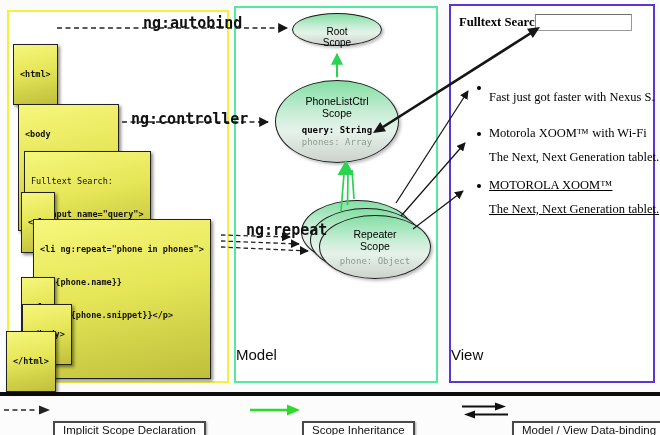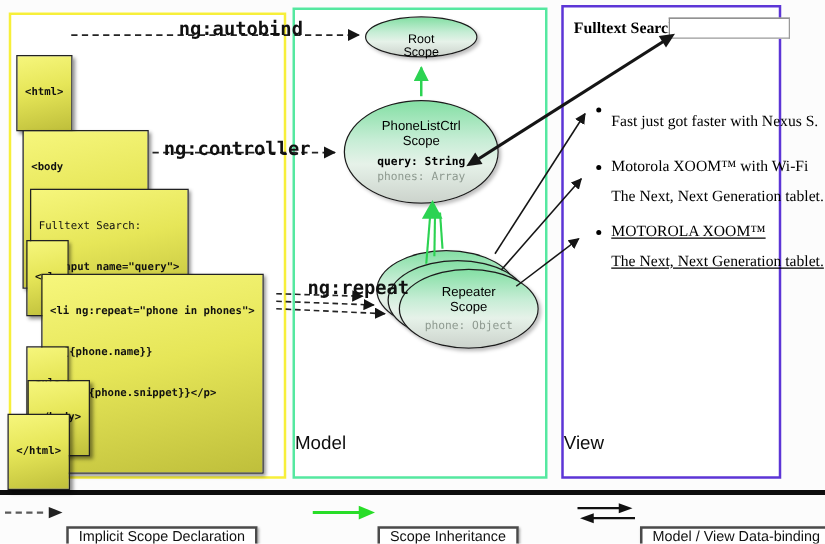--- a/index.html
+++ b/index.html
@@ -2,21 +2,21 @@
 <html><head>
 <meta charset="utf-8">
 <style>
   html,body{margin:0;padding:0;background:#fff;}
   .stage{position:relative;width:660px;height:435px;background:#fcfcfc;overflow:hidden;
          font-family:"Liberation Sans",sans-serif;color:#111;}
   
   .col{position:absolute;box-sizing:border-box;background:#fff;z-index:1;}
   #col-template{left:7px;top:10px;width:222px;height:373px;border:2px solid #f7ef3a;}
   #col-model{left:234px;top:6px;width:204px;height:377px;border:2px solid #55e8a0;}
-  #col-view{left:449px;top:4px;width:176px;height:379px;border:2px solid #5c35d6;}
+  #col-view{left:449px;top:4px;width:206px;height:379px;border:2px solid #5c35d6;}
   .col-label{position:absolute;bottom:18px;left:0;width:100%;text-align:left;
              font-size:15px;font-weight:500;color:#0d0d0d;}
   
   .codebox{position:absolute;z-index:6;padding:2px 6px;
            background:linear-gradient(168deg,#f6f67c 0%,#e6e658 45%,#bfbf3b 100%);
            border:1.6px solid #222;box-shadow:2px 2px 3px rgba(0,0,0,.45);
            font-family:"DejaVu Sans Mono",monospace;font-size:8.5px;line-height:11px;
            font-weight:bold;color:#101010;white-space:pre;}
   .codebox .ln{white-space:pre;}
   .ln-normal{font-weight:normal;}

